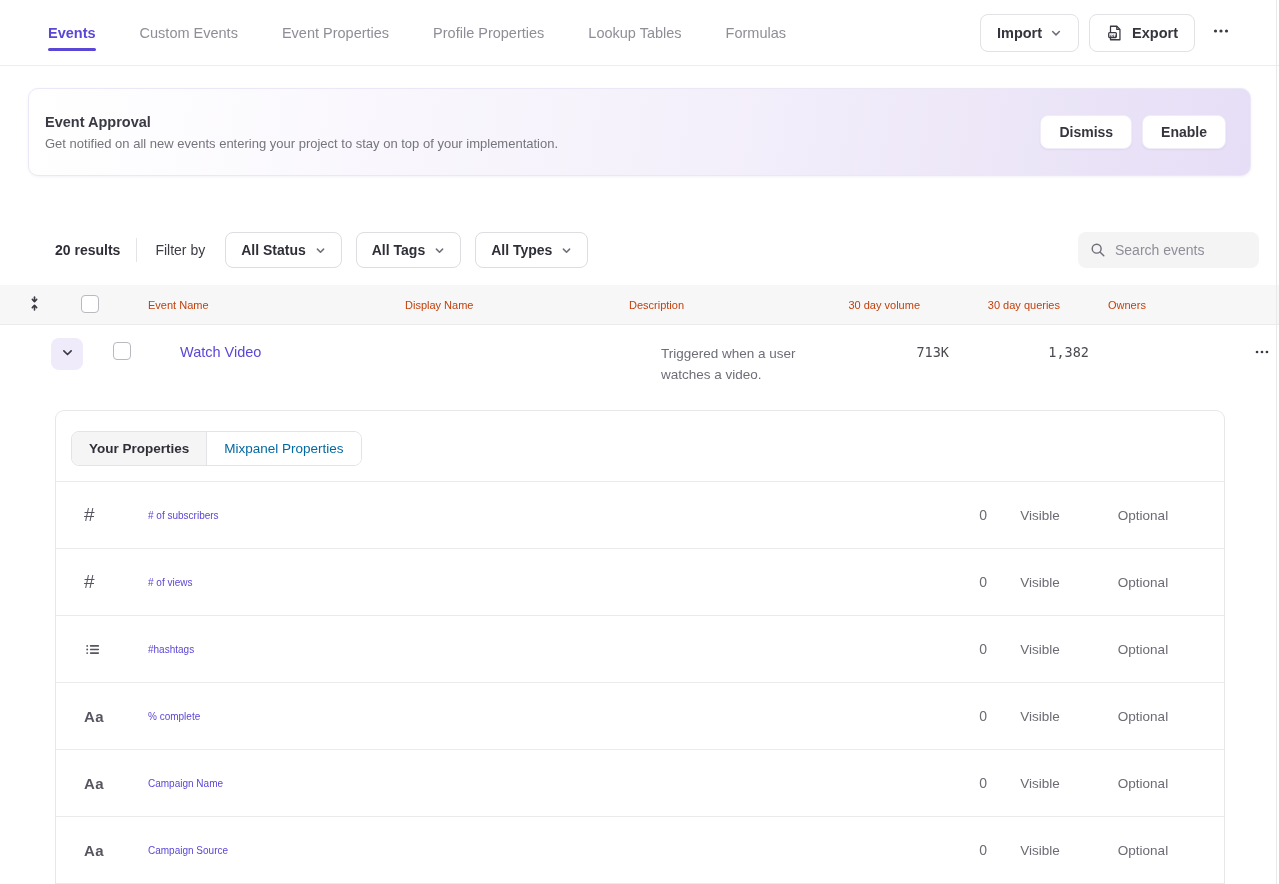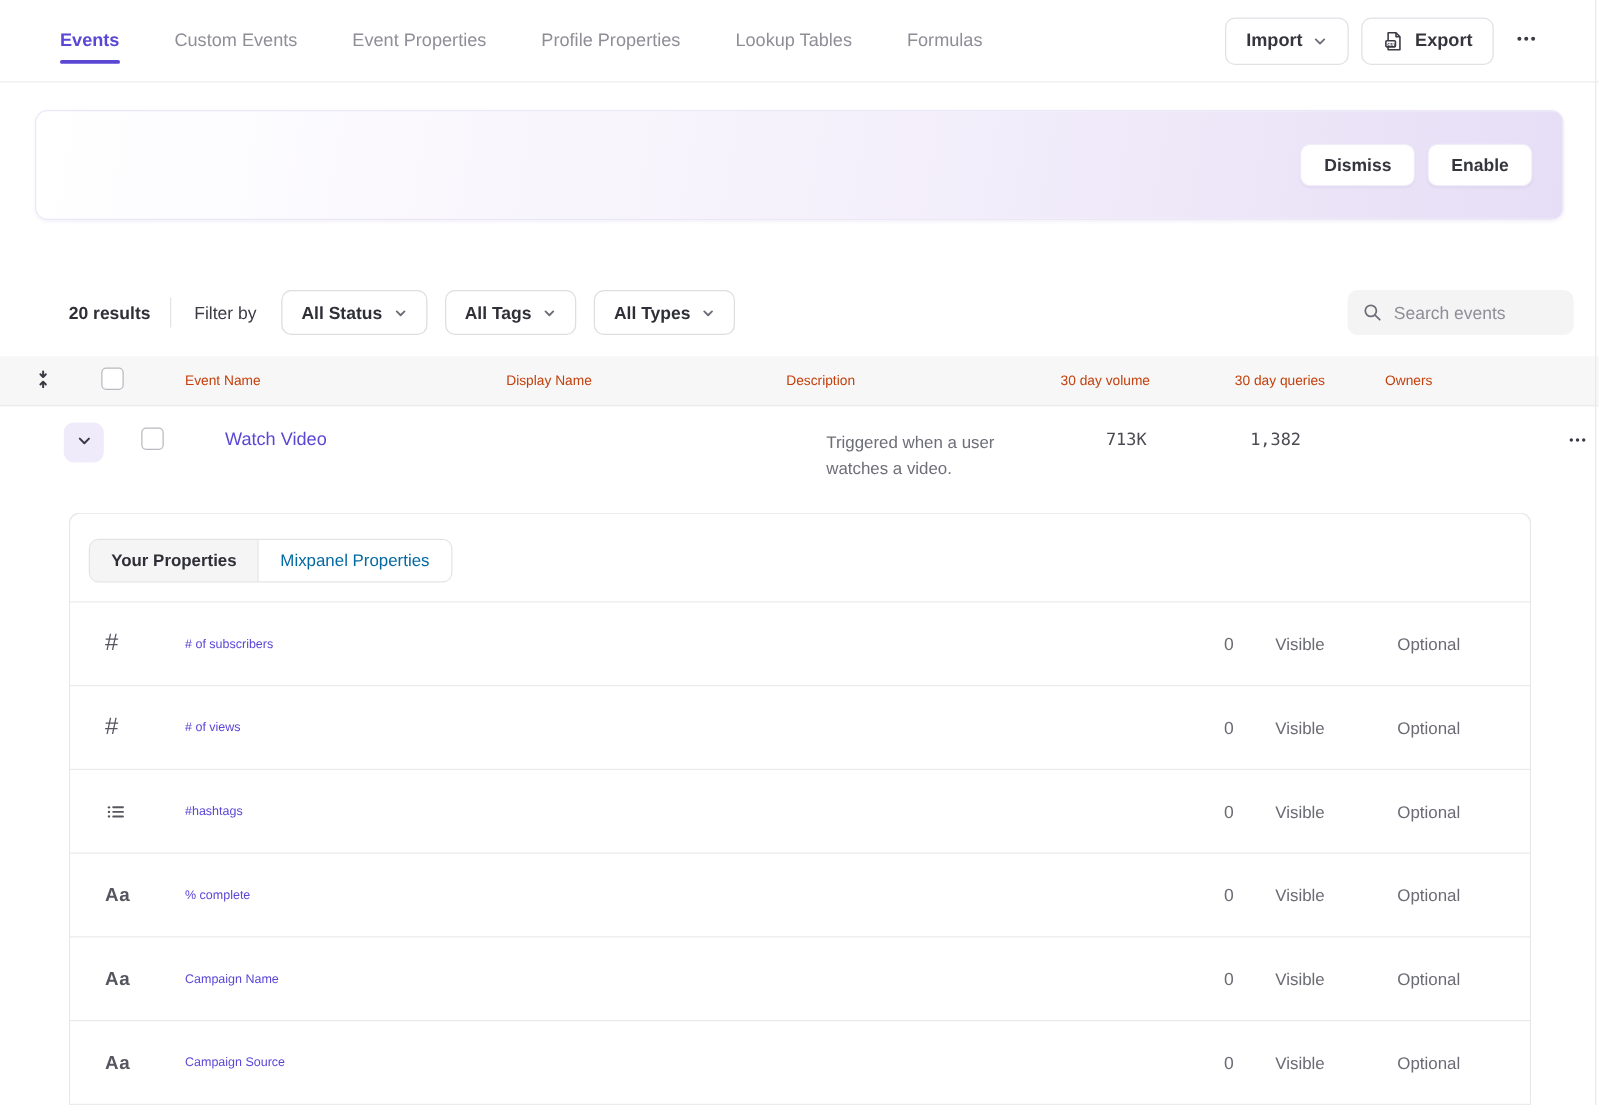--- a/index.html
+++ b/index.html
@@ -55,21 +55,21 @@
   .th-owners { padding-left:48px; }
   .collapse-btn { margin-left:27px; background:none; border:none; cursor:pointer; color:#3a3a44; display:flex; }
   .checkbox { display:inline-block; width:18px; height:18px; border:1.5px solid #b9b9c0; border-radius:4px;
     background:#fff; margin-left:19px; cursor:pointer; }
   .erow { height:77px; align-items:start;padding-left:32px; }
   .expand-btn { margin-left:19px; margin-top:13px; width:32px; height:32px; border:none; border-radius:8px;
     background:#efebfb; color:#3a3a44; cursor:pointer; display:flex; align-items:center; justify-content:center; }
   .erow .checkbox { margin-top:17px; }
   .event-link { padding-left:38px; padding-top:19px; font-size:14.5px; color:#5b47d6; cursor:pointer; }
   .desc { padding-top:18px; font-size:13.5px; color:#6e6e78; line-height:21px; max-width:185px; }
-  .num { padding-top:19px; text-align:center; font-family:"DejaVu Sans Mono", monospace; font-size:13.5px; color:#4a4a52; }
+  .num { padding-top:19px; text-align:right; font-family:"DejaVu Sans Mono", monospace; font-size:13.5px; color:#4a4a52; }
   .num-volume { padding-right:3px; }
   .num-queries { padding-right:3px; }
   .row-actions { padding-left:15px; padding-top:12px; }
 
   
   .panel { margin:8px 54px 0 55px; width:1170px; border:1px solid #e7e7ea; border-bottom:none;
     border-radius:9px 9px 0 0; background:#fff; min-height:500px; }
   .seg-tabs { display:inline-flex; margin:20px 0 0 15px; border:1px solid #e3e3e7; border-radius:8px; overflow:hidden; }
   .seg { height:33px; display:flex; align-items:center; padding:0 17px; font-size:13.5px; cursor:pointer;
     background:#fff; color:#0369a1; }
@@ -124,20 +124,24 @@
             <circle cx="4.5" cy="10" r="1.6"></circle>
             <circle cx="10" cy="10" r="1.6"></circle>
             <circle cx="15.5" cy="10" r="1.6"></circle>
           </svg>
       </span>
     </button>
   </div>
 </div>
 
 <div class="banner">
+  <div class="banner-text">
+    <div class="banner-title">Event Approval</div>
+    <div class="banner-sub">Get notified on all new events entering your project to stay on top of your implementation.</div>
+  </div>
   <div class="banner-actions">
     <button class="banner-btn">Dismiss</button>
     <button class="banner-btn">Enable</button>
   </div>
 </div>
 
 <div class="toolbar">
   <span class="results">20 results</span>
   <span class="vdivider"></span>
   <span class="filter-by">Filter by</span>

